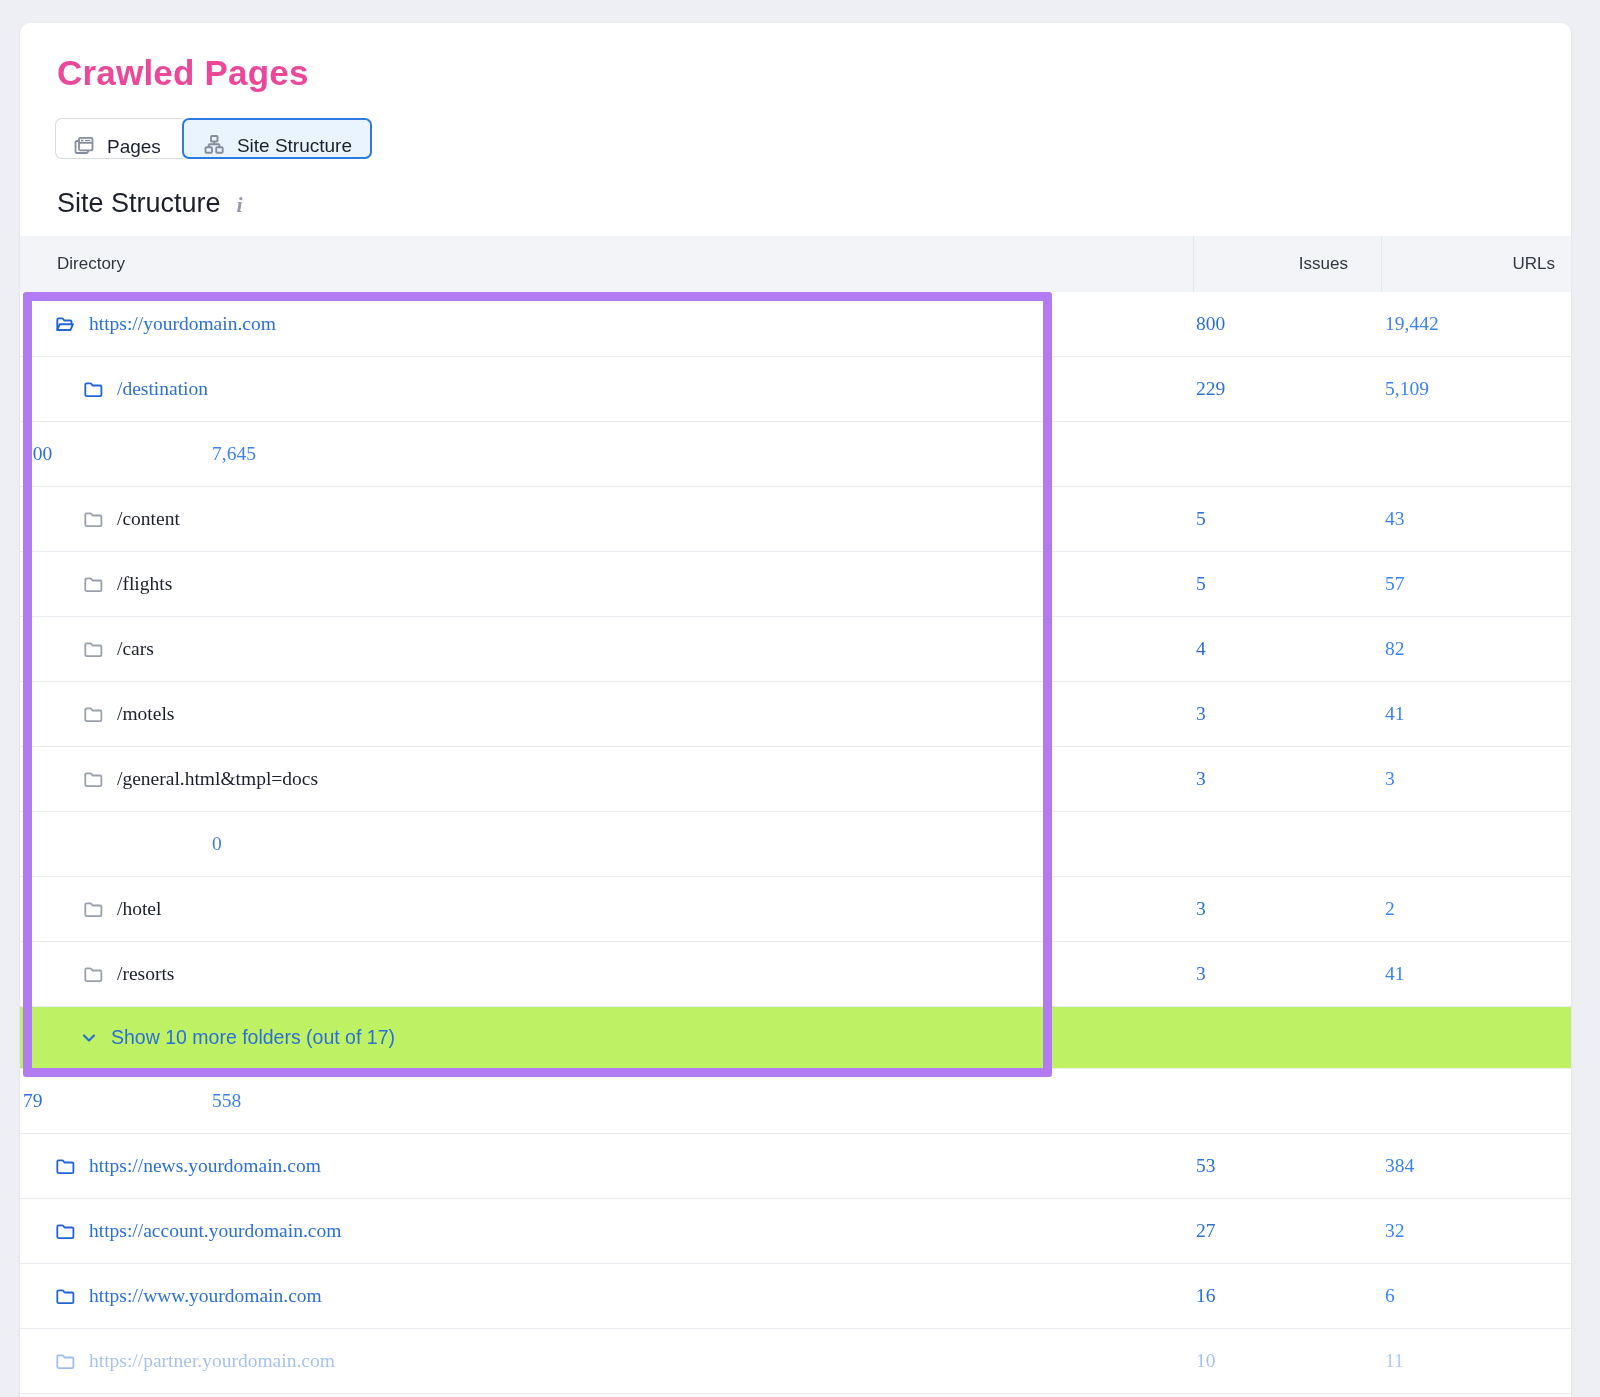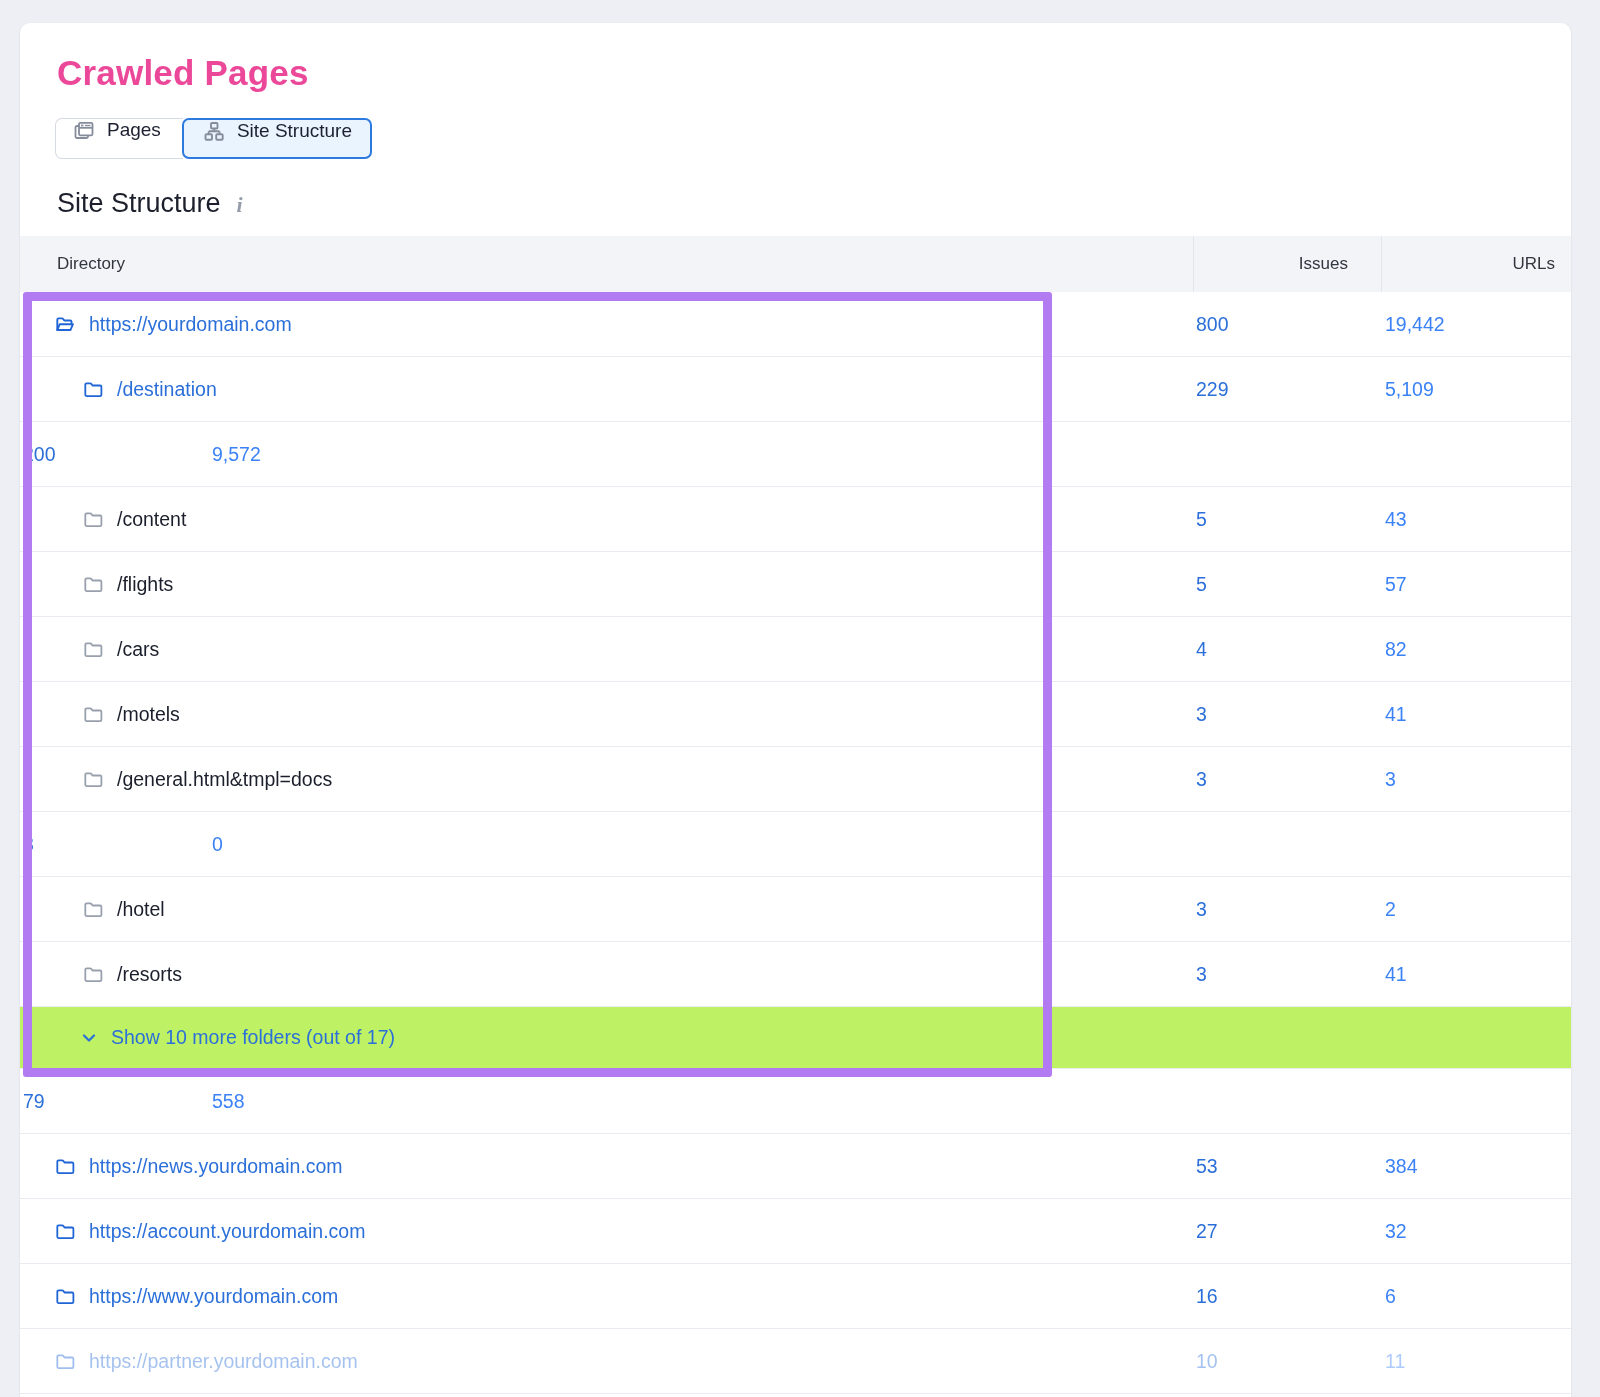--- a/index.html
+++ b/index.html
@@ -22,21 +22,21 @@
   .page-title {
     padding: 30px 0 0 37px;
     font-size: 35px;
     font-weight: bold;
     color: #ec4899;
     letter-spacing: .2px;
   }
   
   .toggle { display: flex; margin: 25px 0 0 35px; height: 41px; width: max-content; }
   .toggle-btn {
-    display: flex; align-items: flex-start; gap: 11px;
+    display: flex; align-items: flex-end; gap: 11px;
     font-size: 19px; color: #1c2030; cursor: pointer;
     background: #fff;
   }
   .btn-pages {
     border: 1px solid #d6dae3; border-right: none;
     border-radius: 7px 0 0 7px;
     padding: 0 22px 0 16px;
   }
   .btn-ss {
     border: 2px solid #2c7ae0;
@@ -58,21 +58,21 @@
   
   .table-wrap { position: relative; margin-top: 17px; }
   .thead { display: flex; height: 56px; background: #f3f4f8; font-size: 17px; color: #31363f; }
   .th { display: flex; align-items: center; }
   .th-dir { flex: 1; padding-left: 37px; }
   .th-urls { width: 190px; justify-content: flex-end; padding-right: 16px; border-left: 1px solid #e2e5eb; }
   .th-issues { width: 188px; justify-content: flex-end; padding-right: 33px; border-left: 1px solid #e2e5eb; }
   .row {
     display: flex; align-items: center;
     height: 65px; border-bottom: 1px solid #e9ebf0;
-    font-size: 19.5px; background: #fff;
+    font-size: 19.5px; background: #fff; font-family: Liberation Serif, serif;
   }
   .cell-dir { flex: 1; display: flex; align-items: center; gap: 13px; padding-left: 35px; min-width: 0; }
   .row.indent .cell-dir { padding-left: 63px; }
   .dir-icon { width: 21px; height: 21px; display: flex; flex: none; }
   .dir-icon svg { width: 21px; height: 21px; }
   .folder-blue { color: #2065d6; }
   .folder-gray { color: #99a0ad; }
   .dir-text { color: #1b1f2b; white-space: nowrap; }
   .row.link .dir-text { color: #2b6fd9; cursor: pointer; }
   .cell-urls { width: 190px; padding-left: 3px; }
@@ -174,21 +174,21 @@
     <div class="cell-urls">
       <a class="urls-link">229</a>
     </div>
     <div class="cell-issues">5,109</div>
   </div>
 
   <div class="row indent link">
     <div class="cell-urls">
       <a class="urls-link">200</a>
     </div>
-    <div class="cell-issues">9,572</div>
+    <div class="cell-issues">7,645</div>
   </div>
 
   <div class="row indent">
     <div class="cell-dir">
       <span class="dir-icon folder-gray">
 
         <svg class="svg-closed" viewBox="0 0 20 20" fill="none" stroke="currentColor" stroke-width="1.7" stroke-linejoin="round" stroke-linecap="round">
           <path d="M2.2 15V5.4c0-.7.55-1.25 1.25-1.25h3.4c.4 0 .78.18 1.02.5l1.2 1.55h7.2c.7 0 1.25.56 1.25 1.25V15c0 .7-.56 1.25-1.25 1.25H3.45c-.7 0-1.25-.56-1.25-1.25Z"></path>
         </svg>
       </span>

